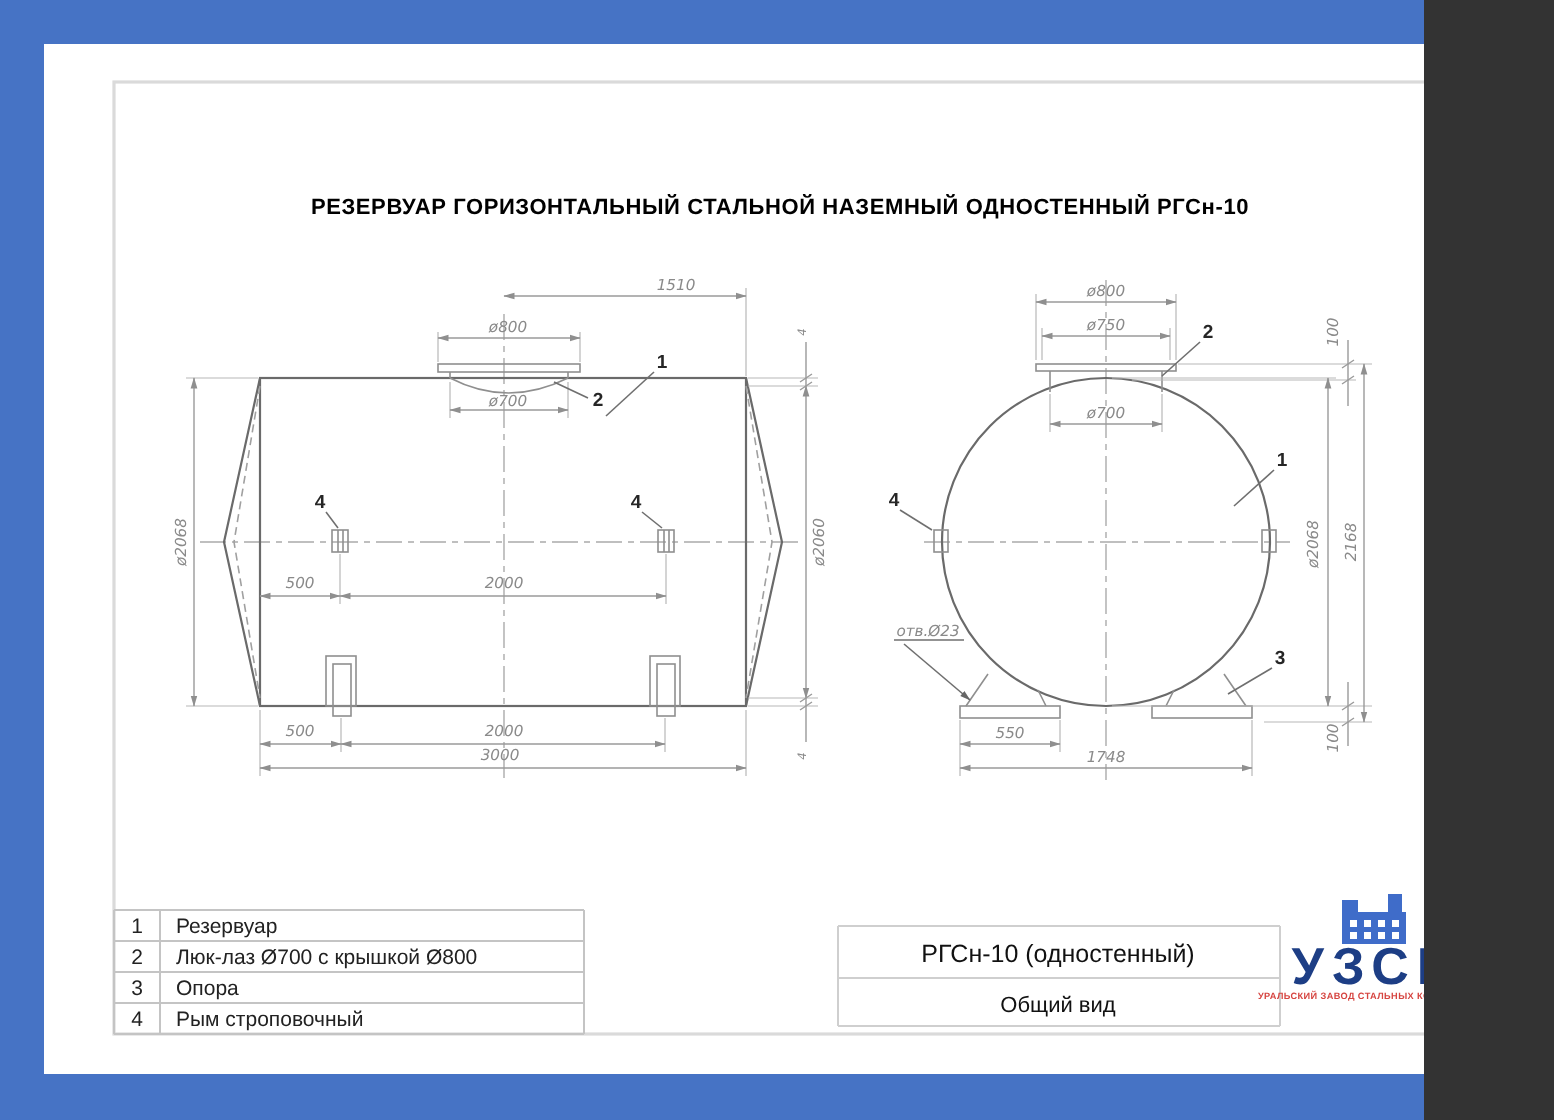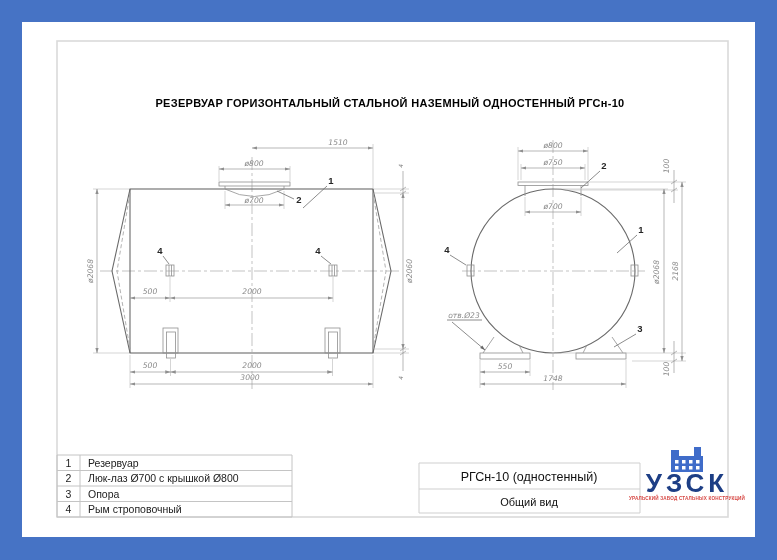--- a/index.html
+++ b/index.html
@@ -1,16 +1,16 @@
 <!DOCTYPE html>
 <html><head>
 <meta charset="utf-8">
 <style>
   html,body{margin:0;padding:0;background:#333;}
-  .stage{position:relative;width:777px;height:560px;background:#a3a3a3;overflow:hidden;
+  .stage{position:relative;width:712px;height:560px;background:#a3a3a3;overflow:hidden;
          font-family:"Liberation Sans",sans-serif;}
   svg{position:absolute;left:0;top:0;}
   
   .outline{stroke:#6a6a6a;stroke-width:1.1;fill:none;}
   .thin{stroke:#8f8f8f;stroke-width:.8;fill:none;}
   .dashed{stroke:#a0a0a0;stroke-width:.8;fill:none;stroke-dasharray:4 2.5;}
   .center{stroke:#ababab;stroke-width:.7;fill:none;stroke-dasharray:13 3 3 3;}
   .dim{stroke:#9a9a9a;stroke-width:.7;fill:none;}
   .ext{stroke:#b8b8b8;stroke-width:.6;fill:none;}
   .leader{stroke:#6f6f6f;stroke-width:.8;fill:none;}

